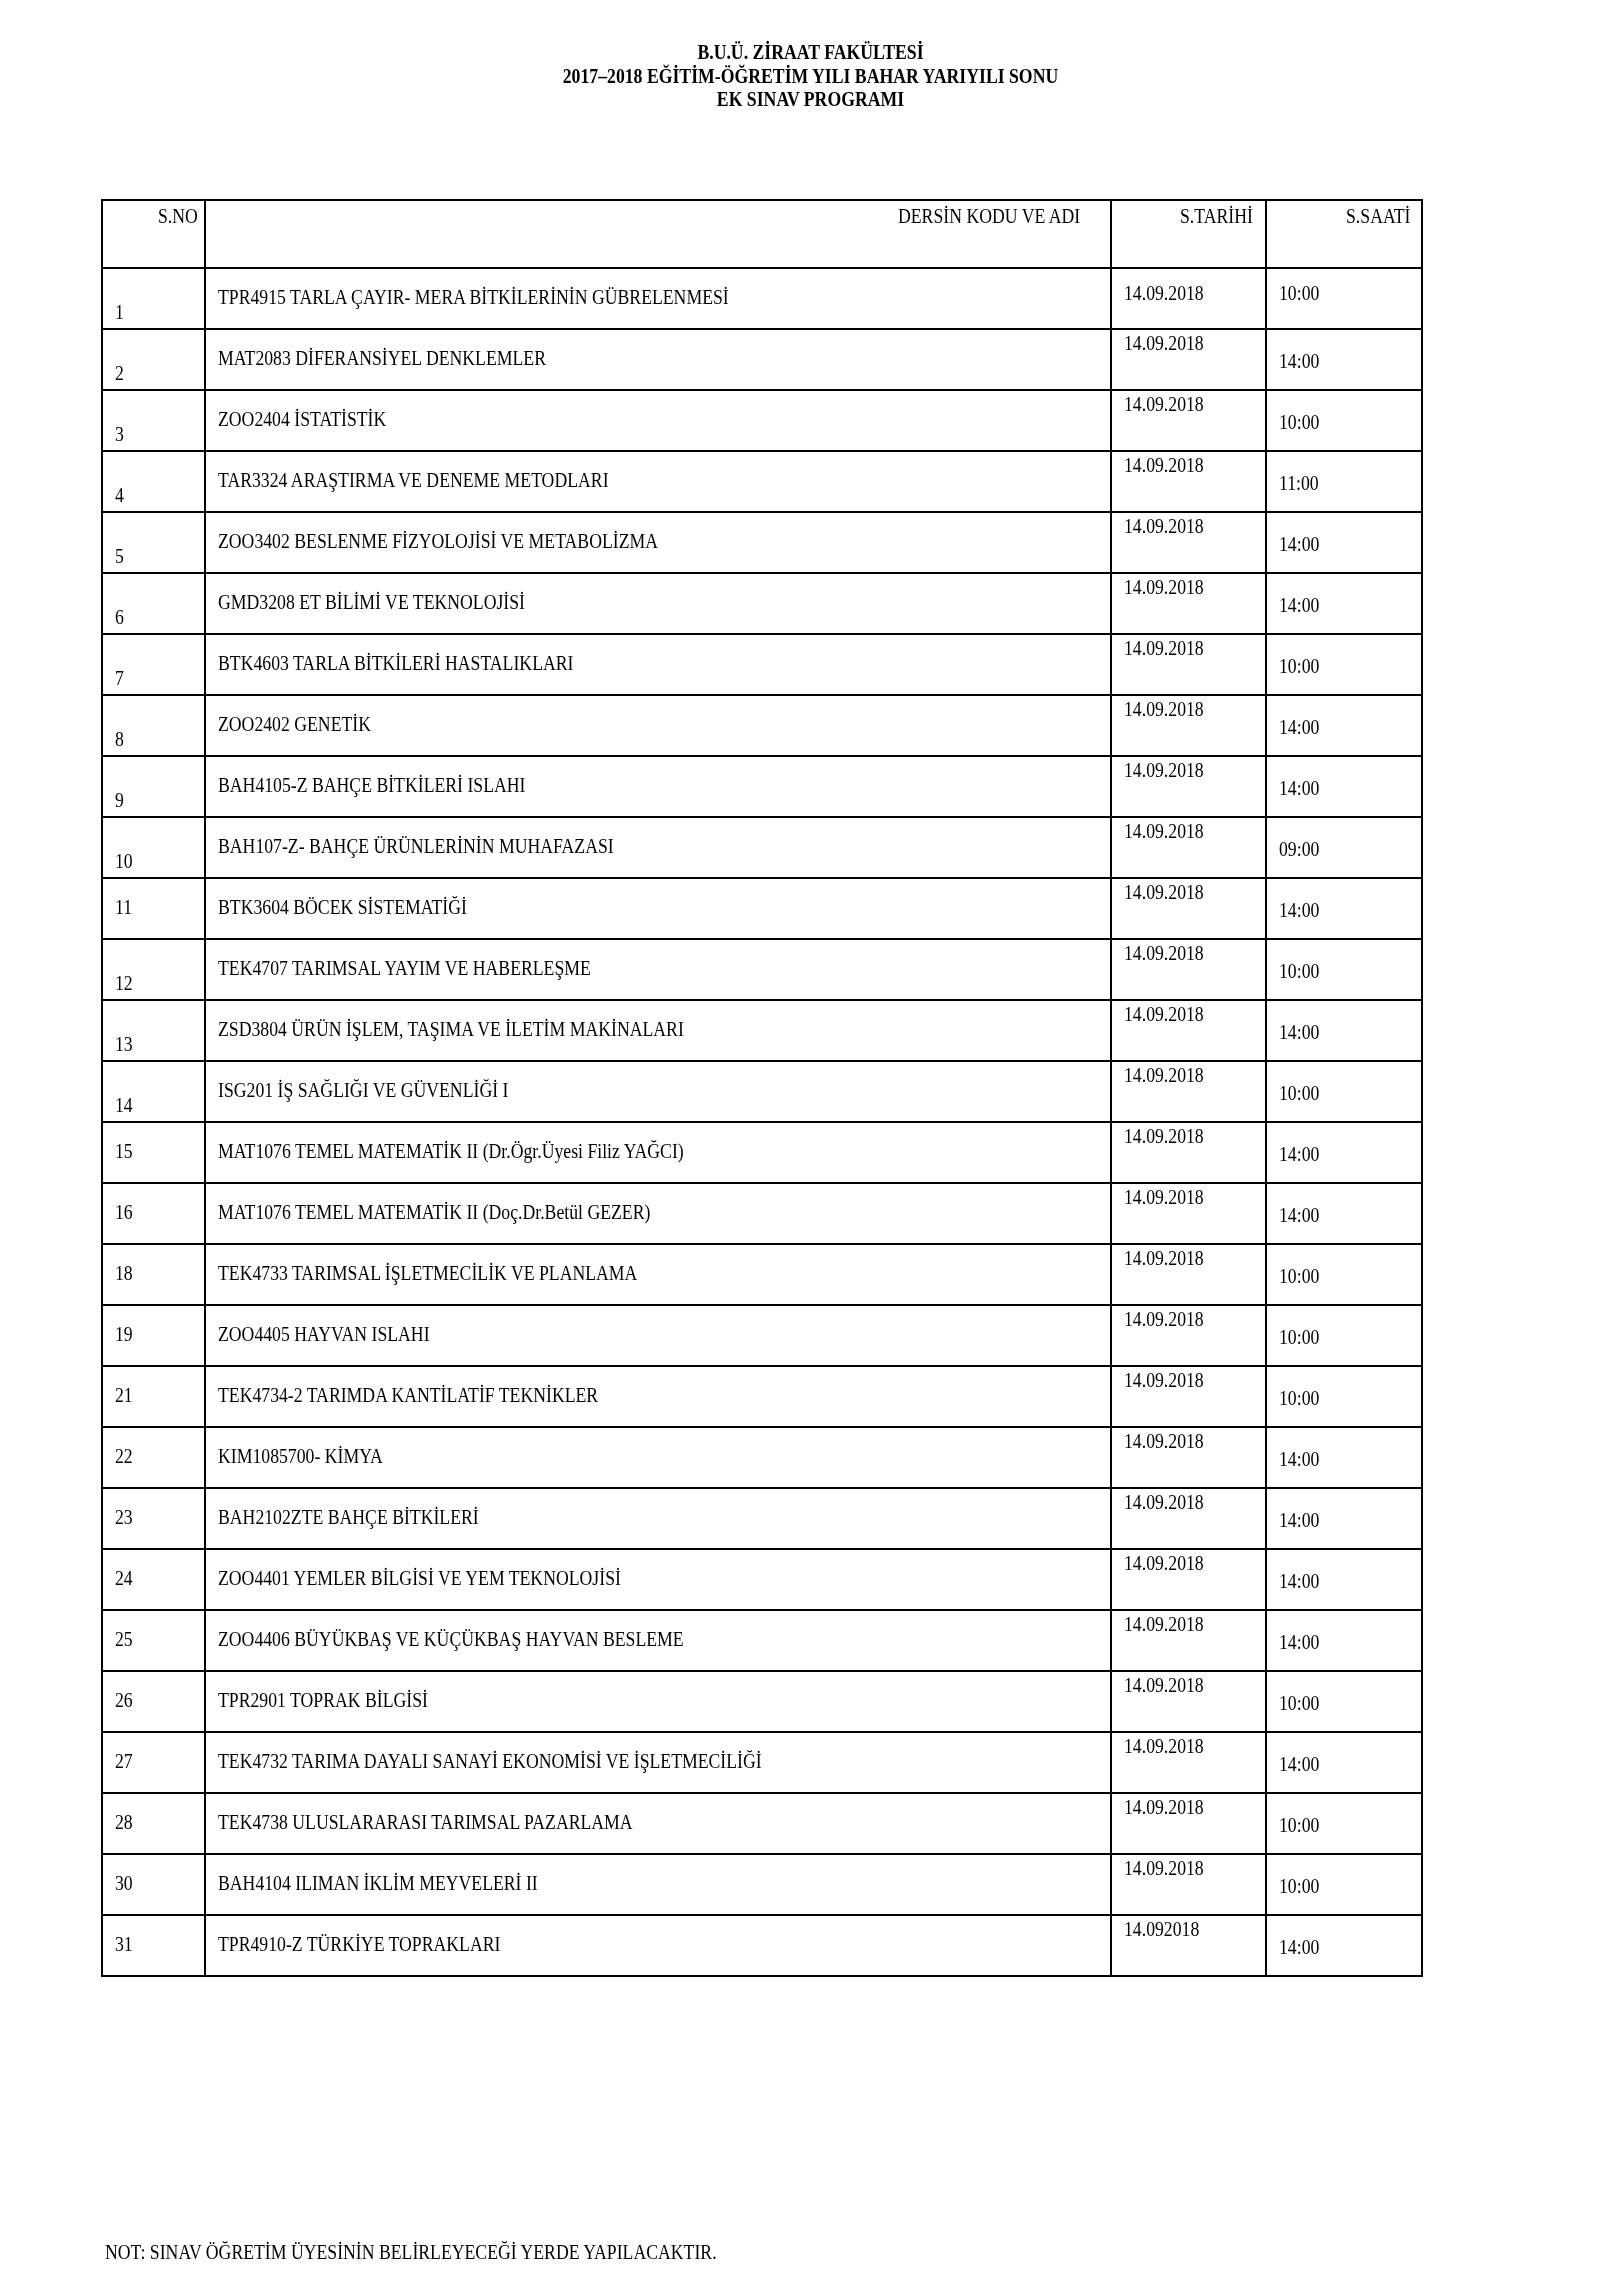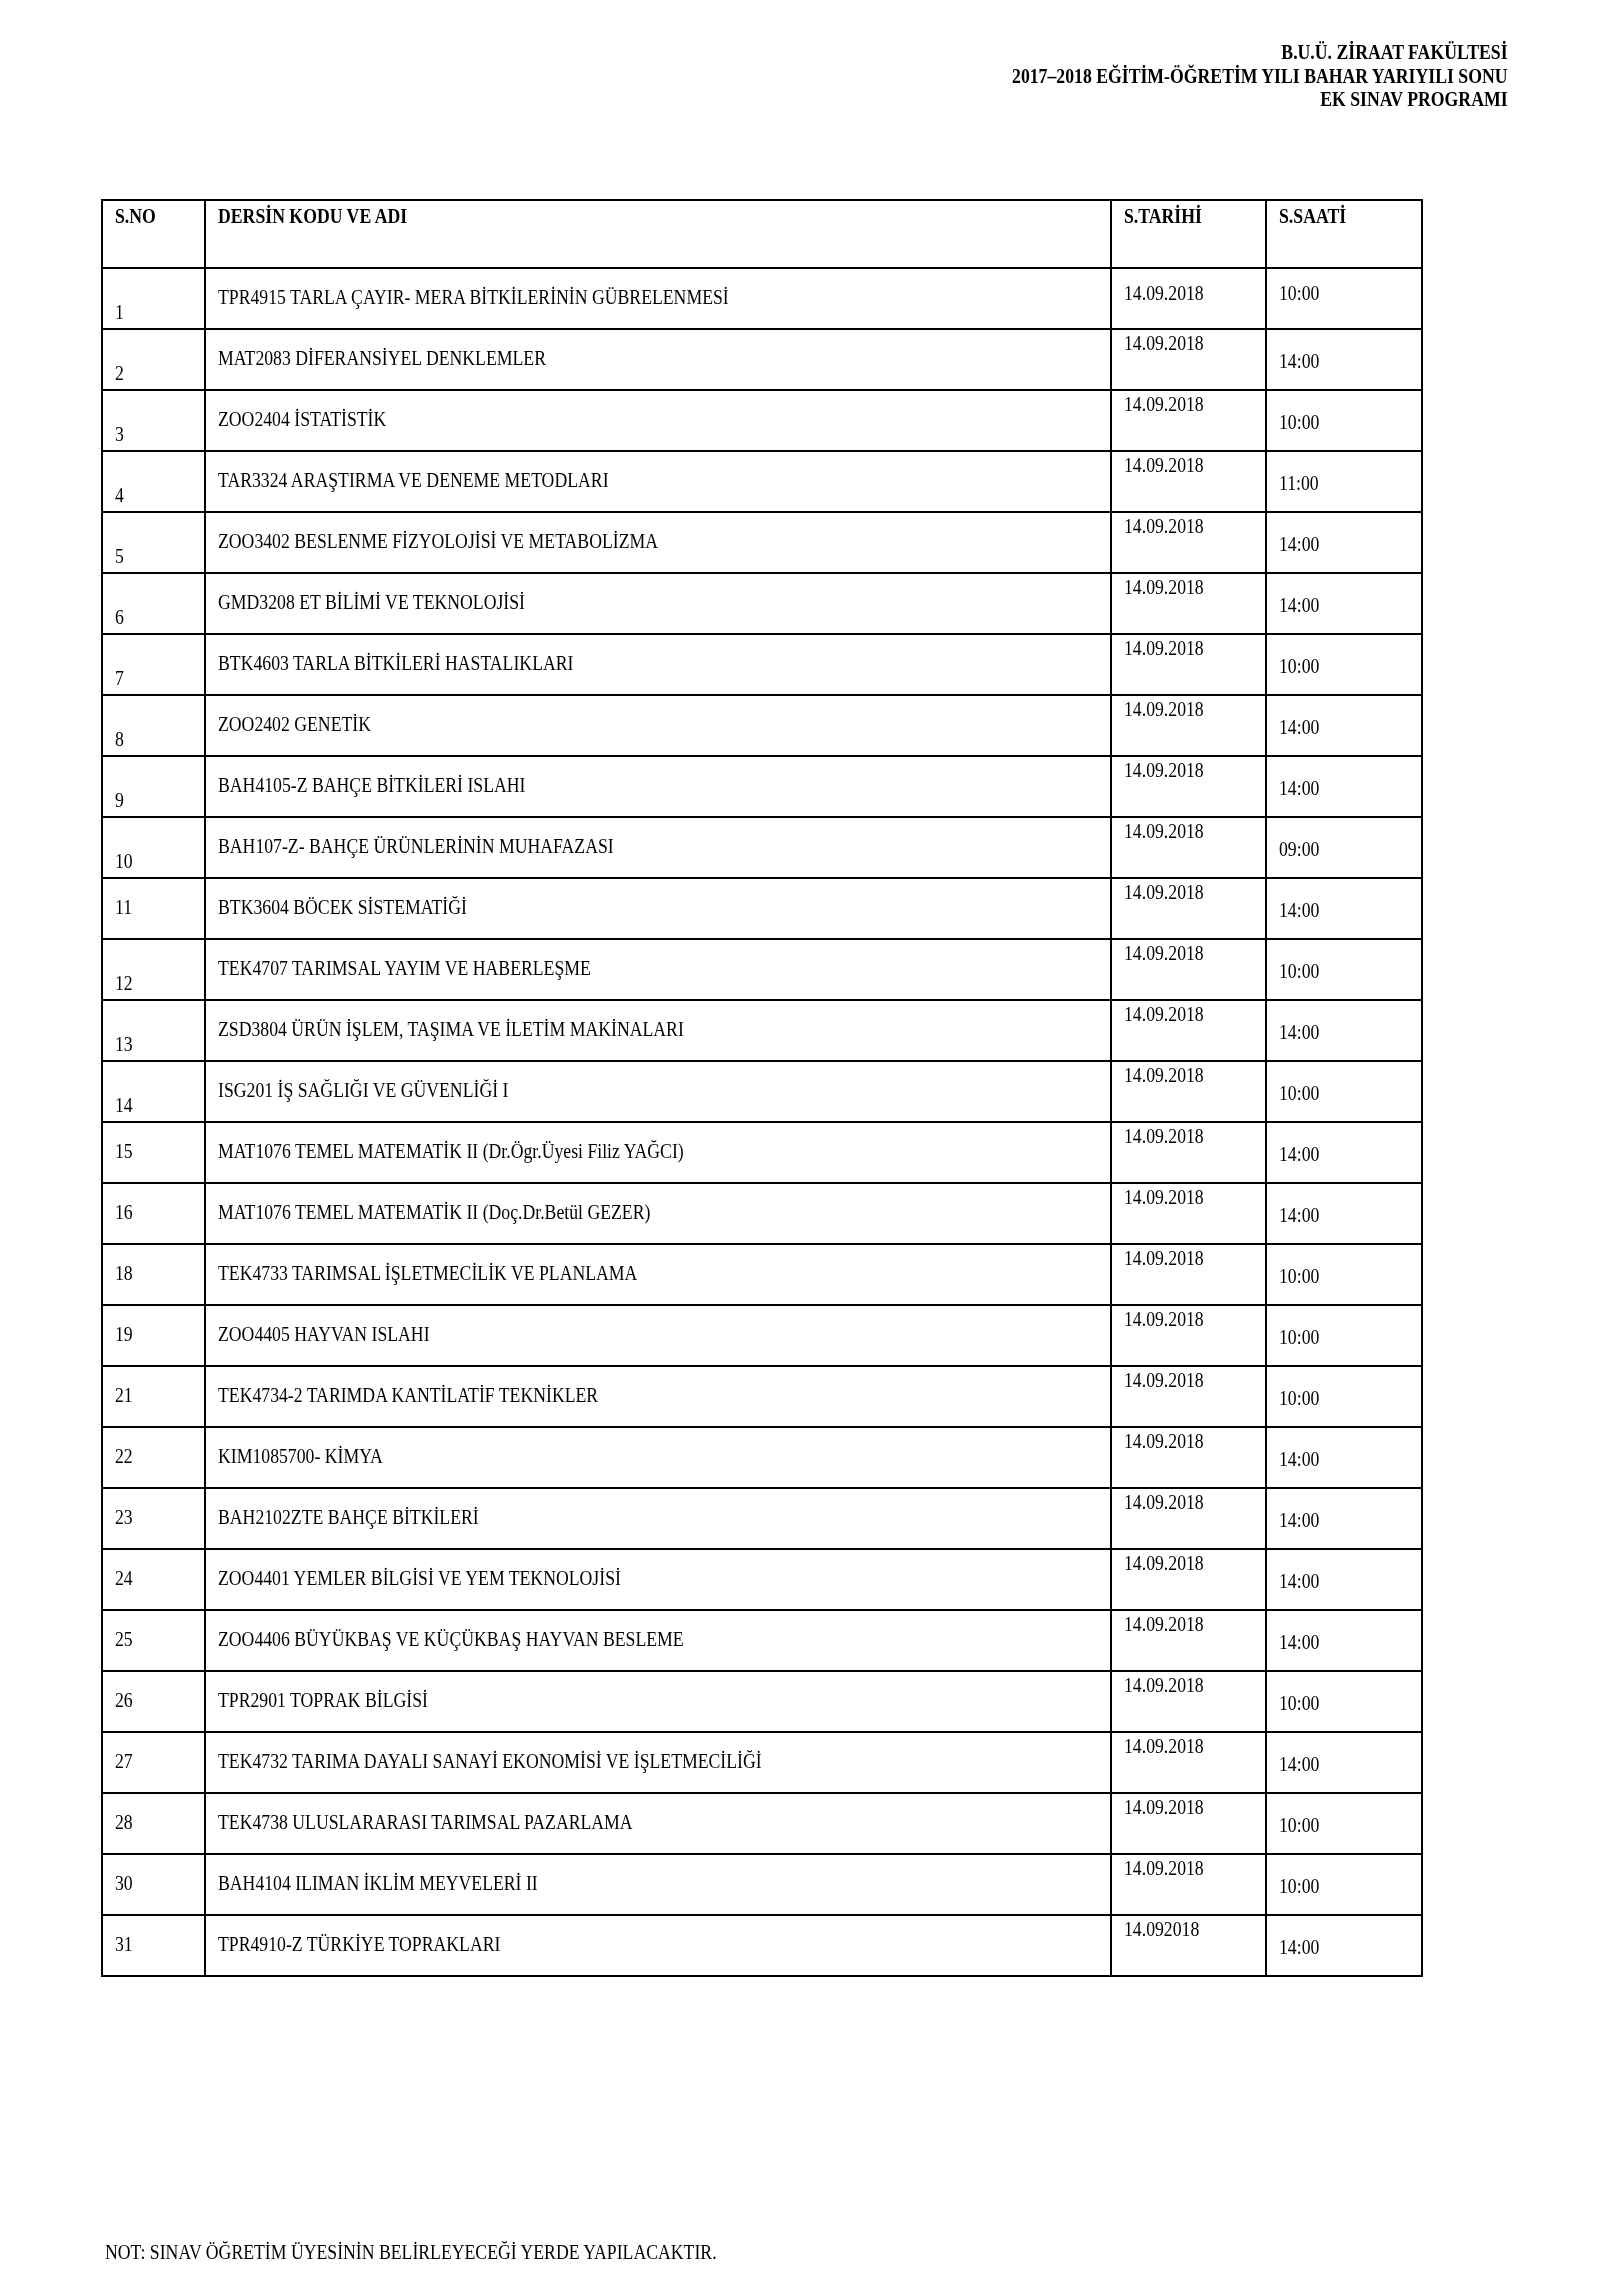--- a/index.html
+++ b/index.html
@@ -1,24 +1,24 @@
 <!DOCTYPE html>
 <html><head>
   <meta charset="utf-8">
   <style>
     html, body { margin: 0; padding: 0; background: #ffffff; }
     body { width: 1621px; height: 2293px; position: relative; overflow: hidden;
       font-family: "Liberation Serif", "DejaVu Serif", serif; color: #000; }
-    .title-block { position: absolute; left: 0; top: 41px; width: 1621px; text-align: right; }
+    .title-block { position: absolute; left: 0; top: 41px; width: 1621px; text-align: center; }
     .title-line { font-weight: bold; font-size: 20.6px; line-height: 23.5px; transform: scaleX(0.86); }
     table.schedule { position: absolute; left: 101px; top: 199px; width: 1319px;
       border-collapse: collapse; table-layout: fixed; }
     table.schedule td, table.schedule th { border: 2px solid #000; padding: 0; vertical-align: top;
       font-size: 20.6px; font-weight: normal; text-align: left; }
-    table.schedule th { height: 62px; font-weight: bold; padding: 3.9px 0 0 11.8px; }
+    table.schedule th { height: 62px; font-weight: normal; padding: 3.9px 0 0 11.8px; text-align: right; }
     table.schedule tr.row td { height: 59px; position: relative; }
     col.c-no { width: 103px; } col.c-name { width: 906px; } col.c-date { width: 155px; } col.c-time { width: 156px; }
     .cell-text { position: absolute; white-space: nowrap; transform-origin: left center; transform: scaleX(0.86); }
     .no-text { left: 11.8px; bottom: 3.9px; }
     .no-text.mid { top: 17.6px; bottom: auto; }
     .name-text { left: 11.8px; top: 17.6px; }
     .date-text { left: 11.8px; top: 2px; }
     .date-text.mid { top: 12.7px; }
     .time-text { left: 11.8px; top: 20.6px; }
     .time-text.first { top: 12.7px; }

